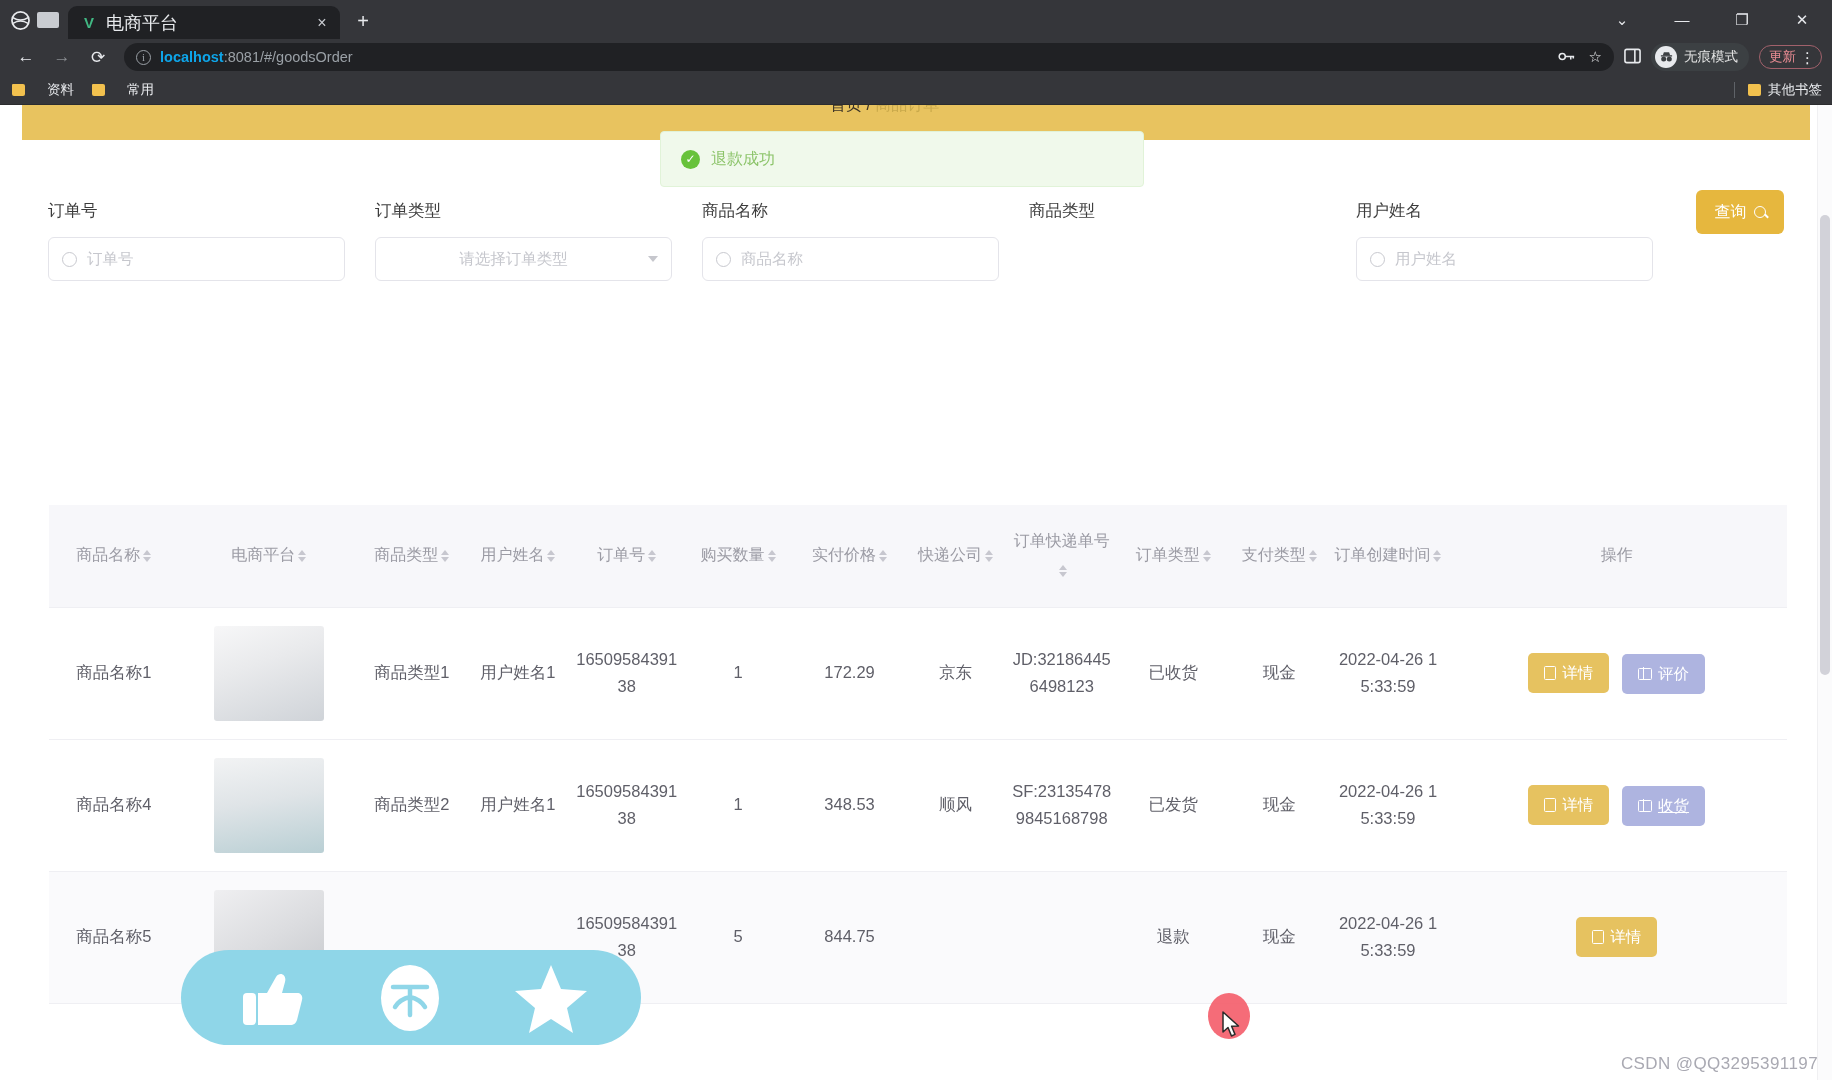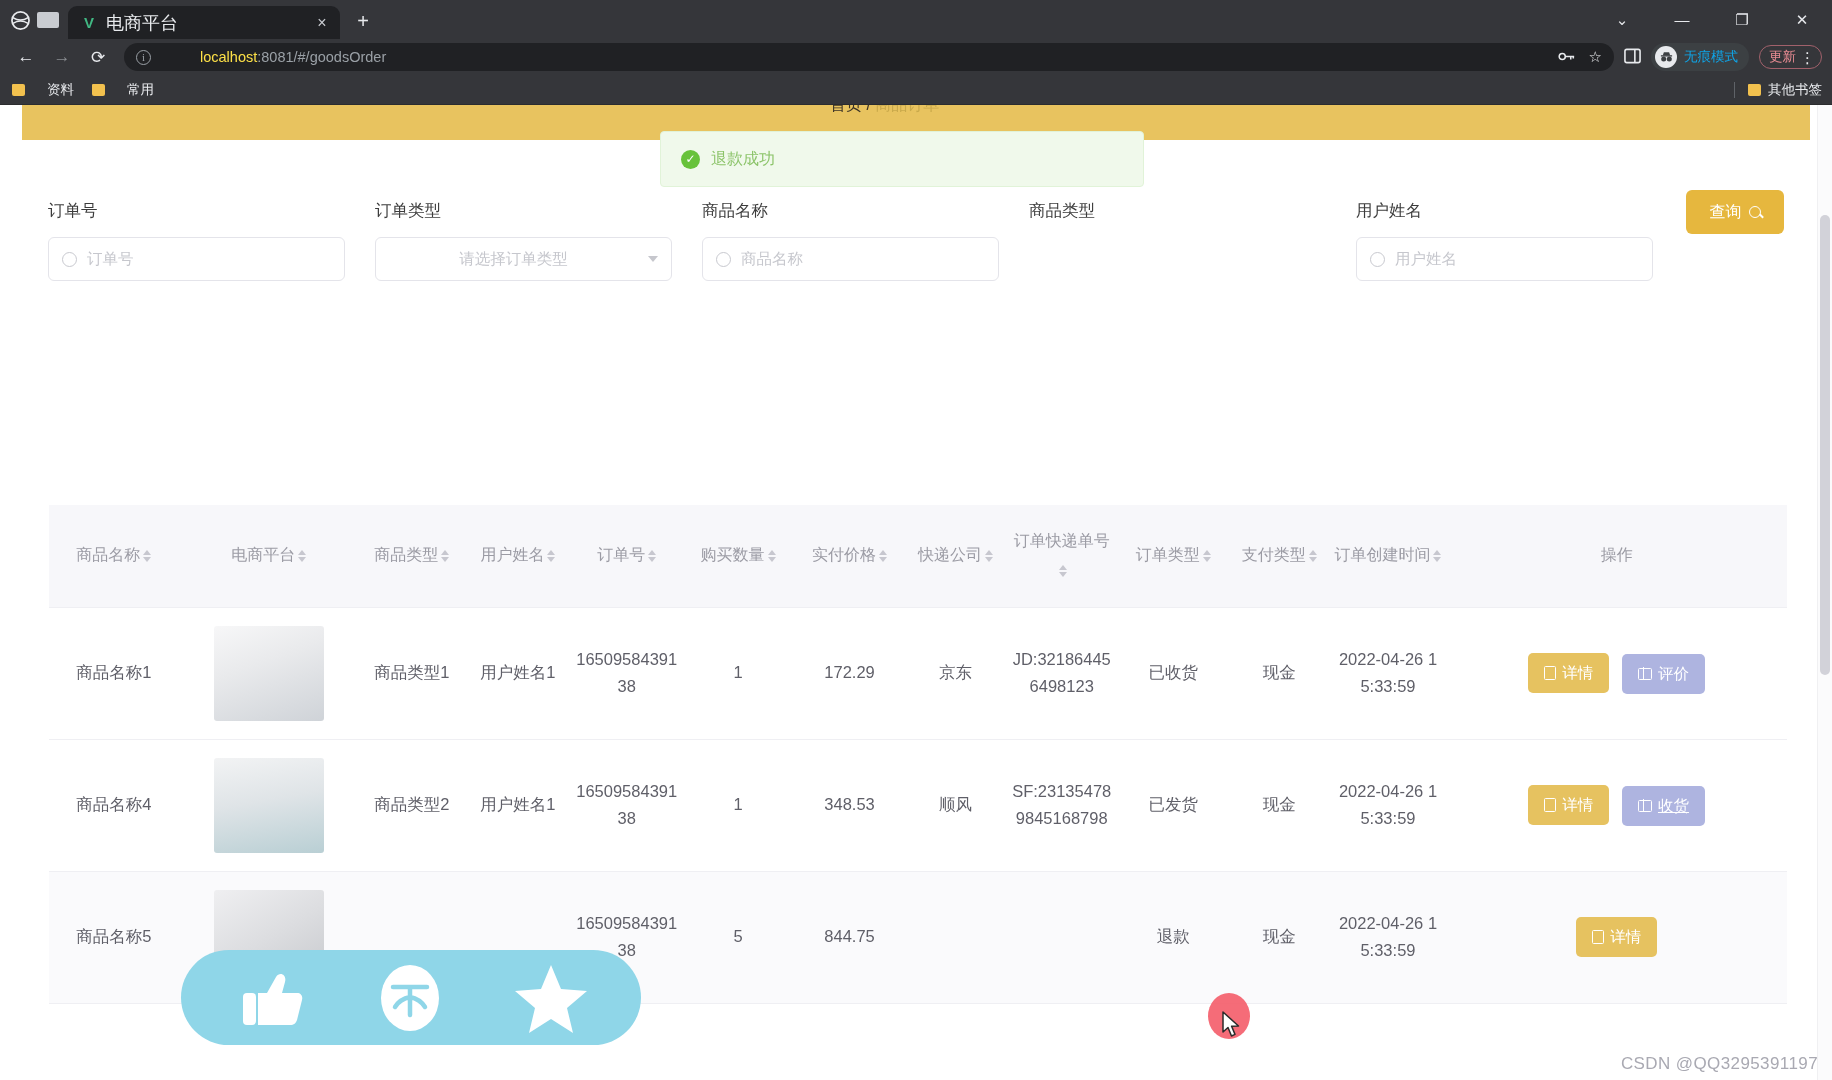--- a/index.html
+++ b/index.html
@@ -74,33 +74,33 @@
     flex: 1 1 auto; height: 28px; background: #202124; border-radius: 14px;
     display: flex; align-items: center; padding: 0 12px; gap: 9px;
     margin-left: 6px; margin-right: 6px; min-width: 0;
   }
   .omni-info {
     width: 15px; height: 15px; border: 1.3px solid #9aa0a6; border-radius: 50%;
     color: #9aa0a6; font-size: 11px; display: flex; align-items: center;
     justify-content: center; flex: 0 0 auto; font-family: "Liberation Serif", serif;
   }
   .omni-url { font-size: 14.5px; color: #9aa0a6; white-space: nowrap; }
-  .omni-url b { color: #fde047; font-weight: 400; margin-left: 40px; }
+  .omni-url b { color: #0ea5e9; font-weight: 700; }
   .omni-icons { margin-left: auto; display: flex; gap: 14px; align-items: center; }
   .omni-ico { color: #e8eaed; font-size: 15px; }
   .tb-right { display: flex; align-items: center; gap: 10px; flex: 0 0 auto; }
   .incognito-pill {
     display: flex; align-items: center; gap: 7px;
     background: #3c4043; border-radius: 14px; padding: 3px 11px 3px 4px;
   }
   .incog-avatar {
     width: 22px; height: 22px; border-radius: 50%; background: #e8eaed;
     display: flex; align-items: center; justify-content: center;
   }
-  .incog-label { color: #0ea5e9; font-size: 13.5px; white-space: nowrap; }
+  .incog-label { color: #e5e5e5; font-size: 13.5px; white-space: nowrap; }
   .update-pill {
     border: 1px solid #a1616b; border-radius: 13px; padding: 2px 6px 2px 9px;
     display: flex; align-items: center; gap: 4px;
   }
   .update-txt { color: #e88b92; font-size: 13.5px; white-space: nowrap; }
   .kebab { color: #e8eaed; font-size: 15px; letter-spacing: 0; line-height: 9px; }
 
   .bookmarks {
     height: 30px; background: #35363a; display: flex; align-items: center;
     padding: 0 12px; gap: 18px; position: relative;
@@ -156,21 +156,21 @@
     flex: 0 0 auto;
   }
   .inp-ph { font-size: 15.5px; color: #c6c7cd; flex: 1 1 auto; white-space: nowrap; }
   .caret-dn {
     width: 0; height: 0; border-left: 5px solid transparent;
     border-right: 5px solid transparent; border-top: 6px solid #c6c7cd;
     flex: 0 0 auto; margin-left: auto;
   }
   .btn-query {
     position: absolute; right: 26px; top: 50px;
-    width: 98px; height: 44px; background: #e6b73e; border-radius: 6px;
+    width: 88px; height: 44px; background: #e6b73e; border-radius: 6px;
     color: #fff; font-size: 16px; display: flex; align-items: center;
     justify-content: center; gap: 7px;
   }
   .q-mag {
     width: 12px; height: 12px; border: 1.8px solid #fff; border-radius: 50%;
     position: relative; display: inline-block;
   }
   .q-mag::after {
     content: ''; position: absolute; width: 5px; height: 1.8px; background: #fff;
     right: -4px; bottom: 0px; transform: rotate(45deg);

